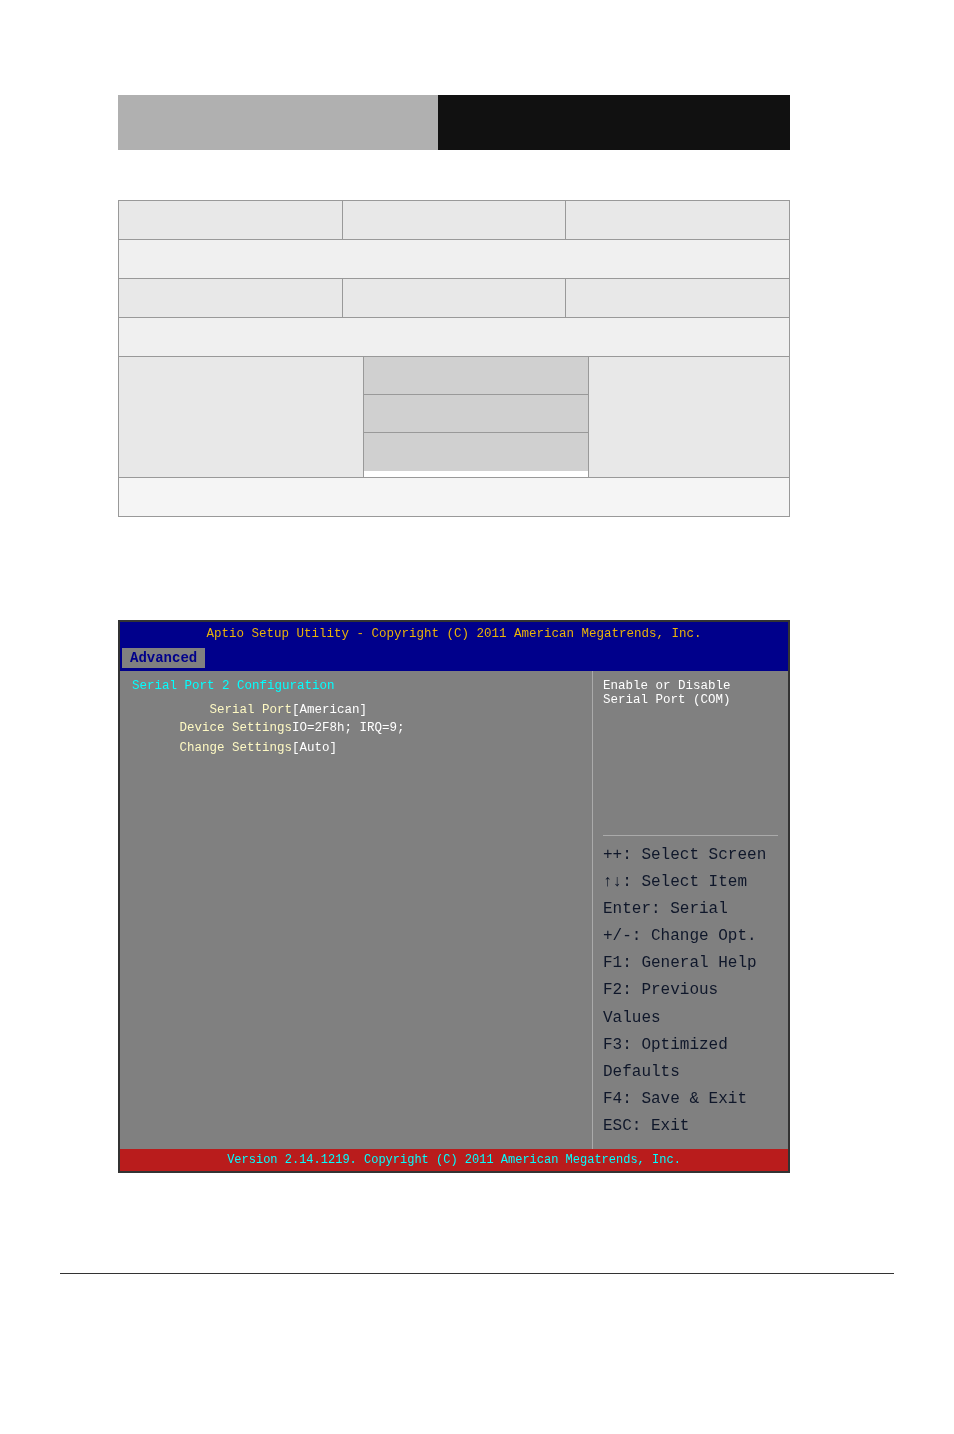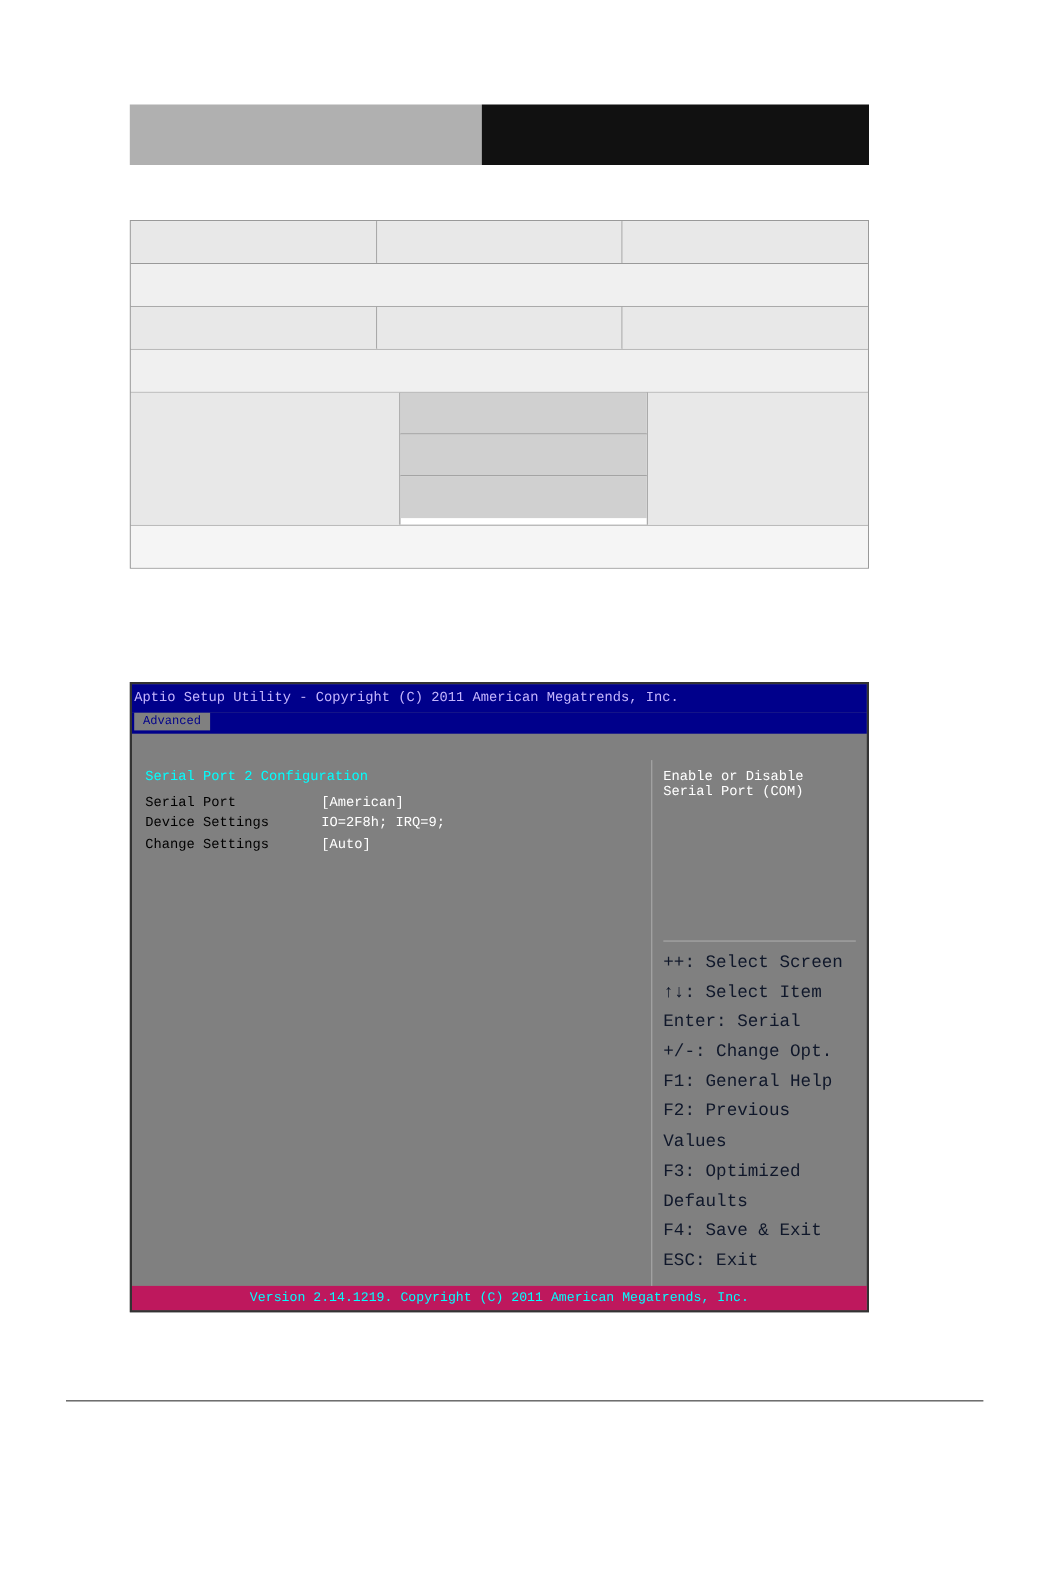--- a/index.html
+++ b/index.html
@@ -109,43 +109,43 @@
       top: 620px;
       left: 118px;
       width: 672px;
       background: #808080;
       border: 2px solid #333;
       font-family: 'Courier New', Courier, monospace;
       font-size: 12.5px;
     }
     .bios-title-bar {
       background: #00008b;
-      color: #c4b5fd;
-      text-align: left;
+      color: #eab308;
+      text-align: center;
       padding: 4px 2px;
       font-size: 12.5px;
       line-height: 1.4;
     }
     .bios-tab-bar {
       background: #00008b;
       padding: 0 2px 3px 2px;
       display: flex;
     }
     .bios-tab {
       padding: 2px 8px;
-      font-size: 11px;
+      font-size: 14px;
+      font-weight: bold;
     }
     .bios-tab.active {
       background: #808080;
       color: #00008b;
     }
     .bios-body {
       display: flex;
       min-height: 420px;
-      margin-top: 24px;
     }
     .bios-left {
       flex: 1;
       padding: 8px 12px;
       color: #ffffff;
     }
     .bios-right {
       width: 196px;
       padding: 8px 10px;
       border-left: 1px solid #aaa;
@@ -156,22 +156,23 @@
       color: #00ffff;
       margin-bottom: 10px;
       font-size: 12.5px;
     }
     .bios-item {
       display: flex;
       margin-bottom: 4px;
       font-size: 12.5px;
     }
     .bios-item-label {
-      color: #000000;
+      color: #fef9c3;
       min-width: 160px;
+      text-align: right;
     }
     .bios-item-value {
       color: #ffffff;
     }
     .bios-help-text {
       color: #ffffff;
       font-size: 12.5px;
       margin-bottom: 8px;
     }
     .bios-divider {
@@ -182,21 +183,21 @@
     .bios-keys {
       color: #ffffff;
       font-size: 12px;
       line-height: 1.7;
     }
     .bios-key-line {
       color: #0f172a;
       font-size: 16px;
     }
     .bios-footer {
-      background: #be185d;
+      background: #b91c1c;
       color: #00ffff;
       text-align: center;
       padding: 4px 2px;
       font-size: 12px;
     }
 
     
     .bottom-line {
       position: absolute;
       bottom: 160px;

